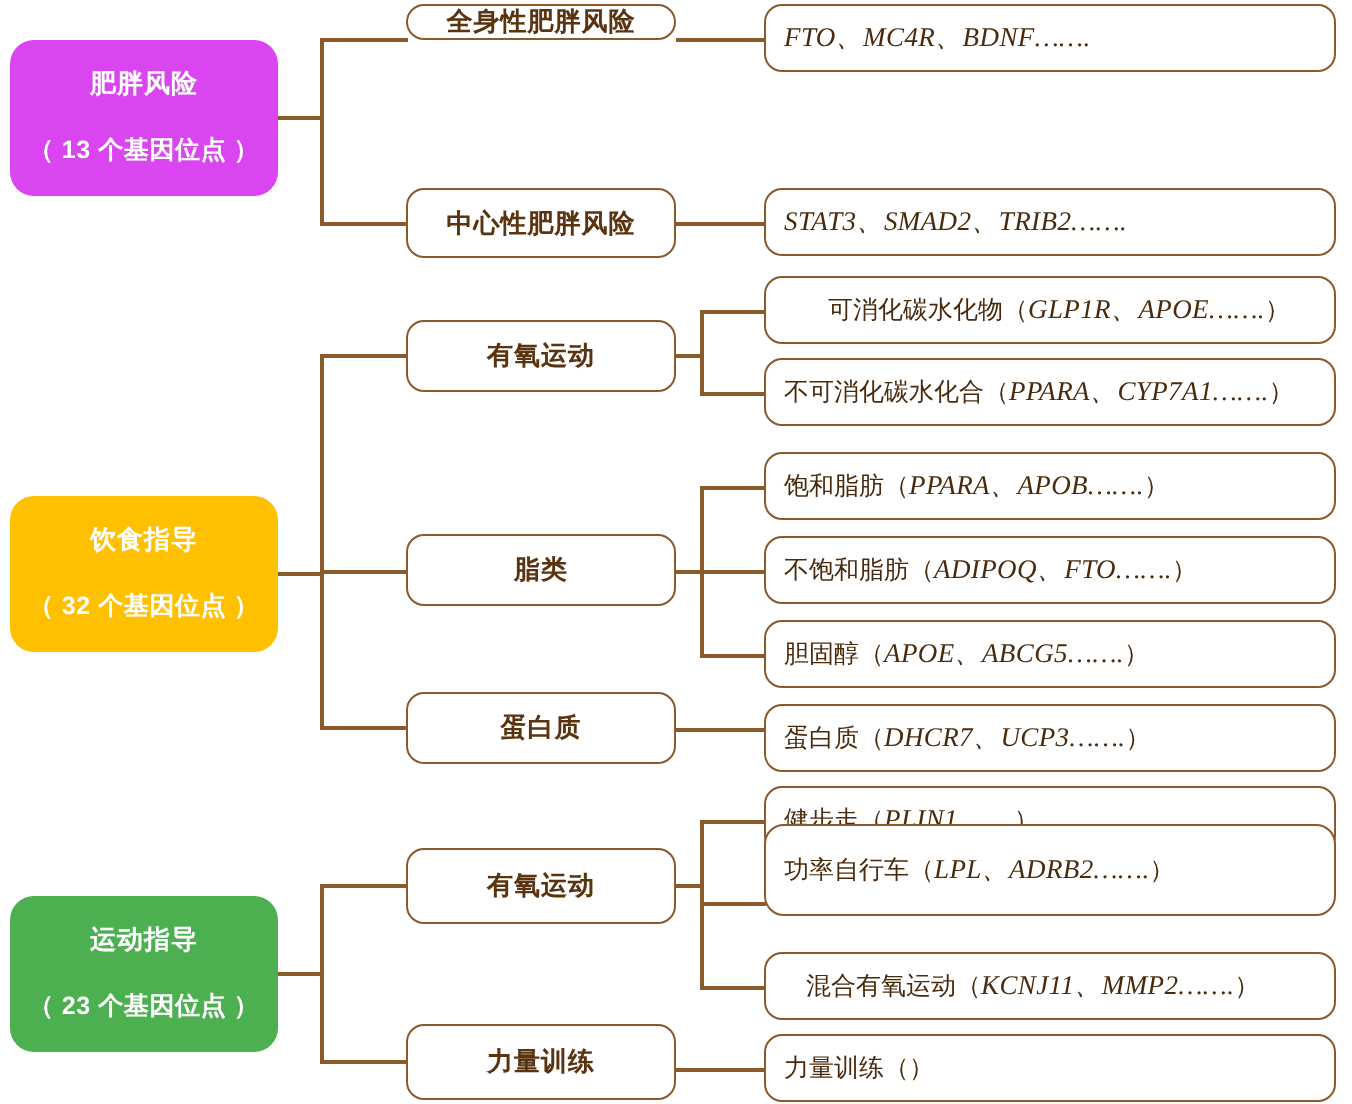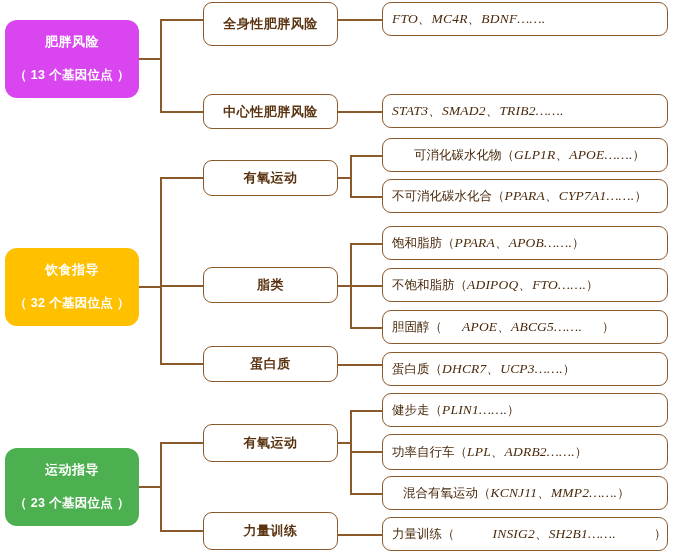--- a/index.html
+++ b/index.html
@@ -106,21 +106,21 @@
   <div class="root-node" style="left:5px; top:248px; width:134px; height:78px; background:#ffc000;">
     <div class="root-title">饮食指导</div>
     <div class="root-sub">（ 32 个基因位点 ）</div>
   </div>
 
   <div class="root-node" style="left:5px; top:448px; width:134px; height:78px; background:#4caf50;">
     <div class="root-title">运动指导</div>
     <div class="root-sub">（ 23 个基因位点 ）</div>
   </div>
 
-  <div class="cat-node" style="left:203px; top:2px; width:135px; height:44px;">
+  <div class="cat-node" style="left:203px; top:2px; width:135px; height:18px;">
     <span>全身性肥胖风险</span>
   </div>
   <div class="cat-node" style="left:203px; top:94px; width:135px; height:35px;">
     <span>中心性肥胖风险</span>
   </div>
 
   <div class="cat-node" style="left:203px; top:160px; width:135px; height:36px;">
     <span>有氧运动</span>
   </div>
   <div class="cat-node" style="left:203px; top:267px; width:135px; height:36px;">
@@ -158,50 +158,49 @@
   <div class="gene-node" style="left:382px; top:226px; width:286px; height:34px;">
     <span class="lbl">饱和脂肪（ </span>
     <span class="genes">PPARA、APOB…….</span>
     <span class="lbl"> ）</span>
   </div>
   <div class="gene-node" style="left:382px; top:268px; width:286px; height:34px;">
     <span class="lbl">不饱和脂肪（ </span>
     <span class="genes">ADIPOQ、FTO…….</span>
     <span class="lbl"> ）</span>
   </div>
-  <div class="gene-node" style="left:382px; top:310px; width:286px; height:34px;gap:20px;">
+  <div class="gene-node" style="left:382px; top:310px; width:286px; height:34px;">
     <span class="lbl">胆固醇（ </span>
     <span class="genes">APOE、ABCG5…….</span>
     <span class="lbl"> ）</span>
   </div>
 
   <div class="gene-node" style="left:382px; top:352px; width:286px; height:34px;">
     <span class="lbl">蛋白质（ </span>
     <span class="genes">DHCR7、UCP3…….</span>
     <span class="lbl"> ）</span>
   </div>
 
   <div class="gene-node" style="left:382px; top:393px; width:286px; height:34px;">
     <span class="lbl">健步走（ </span>
     <span class="genes">PLIN1…….</span>
     <span class="lbl"> ）</span>
   </div>
-  <div class="gene-node" style="left:382px; top:434px; width:286px; height:36px;">
+  <div class="gene-node" style="left:382px; top:412px; width:286px; height:46px;border-radius:10px;">
     <span class="lbl">功率自行车（ </span>
     <span class="genes">LPL、ADRB2…….</span>
     <span class="lbl"> ）</span>
   </div>
   <div class="gene-node" style="left:382px; top:476px; width:286px; height:34px;padding-left:20px;">
     <span class="lbl">混合有氧运动（ </span>
     <span class="genes">KCNJ11、MMP2…….</span>
     <span class="lbl"> ）</span>
   </div>
-  <div class="gene-node" style="left:382px; top:517px; width:286px; height:34px;gap:38px;">
+  <div class="gene-node" style="left:382px; top:517px; width:286px; height:34px;">
     <span class="lbl">力量训练（ </span>
-    <span class="genes">INSIG2、SH2B1…….</span>
     <span class="lbl"> ）</span>
   </div>
 
   <div class="conn-h" style="left:139px; top:58px; width:22px;"></div>
   <div class="conn-v" style="left:160px; top:19px; height:93px;"></div>
   <div class="conn-h" style="left:160px; top:19px; width:44px;"></div>
   <div class="conn-h" style="left:160px; top:111px; width:44px;"></div>
 
   <div class="conn-h" style="left:139px; top:286px; width:22px;"></div>
   <div class="conn-v" style="left:160px; top:177px; height:187px;"></div>

